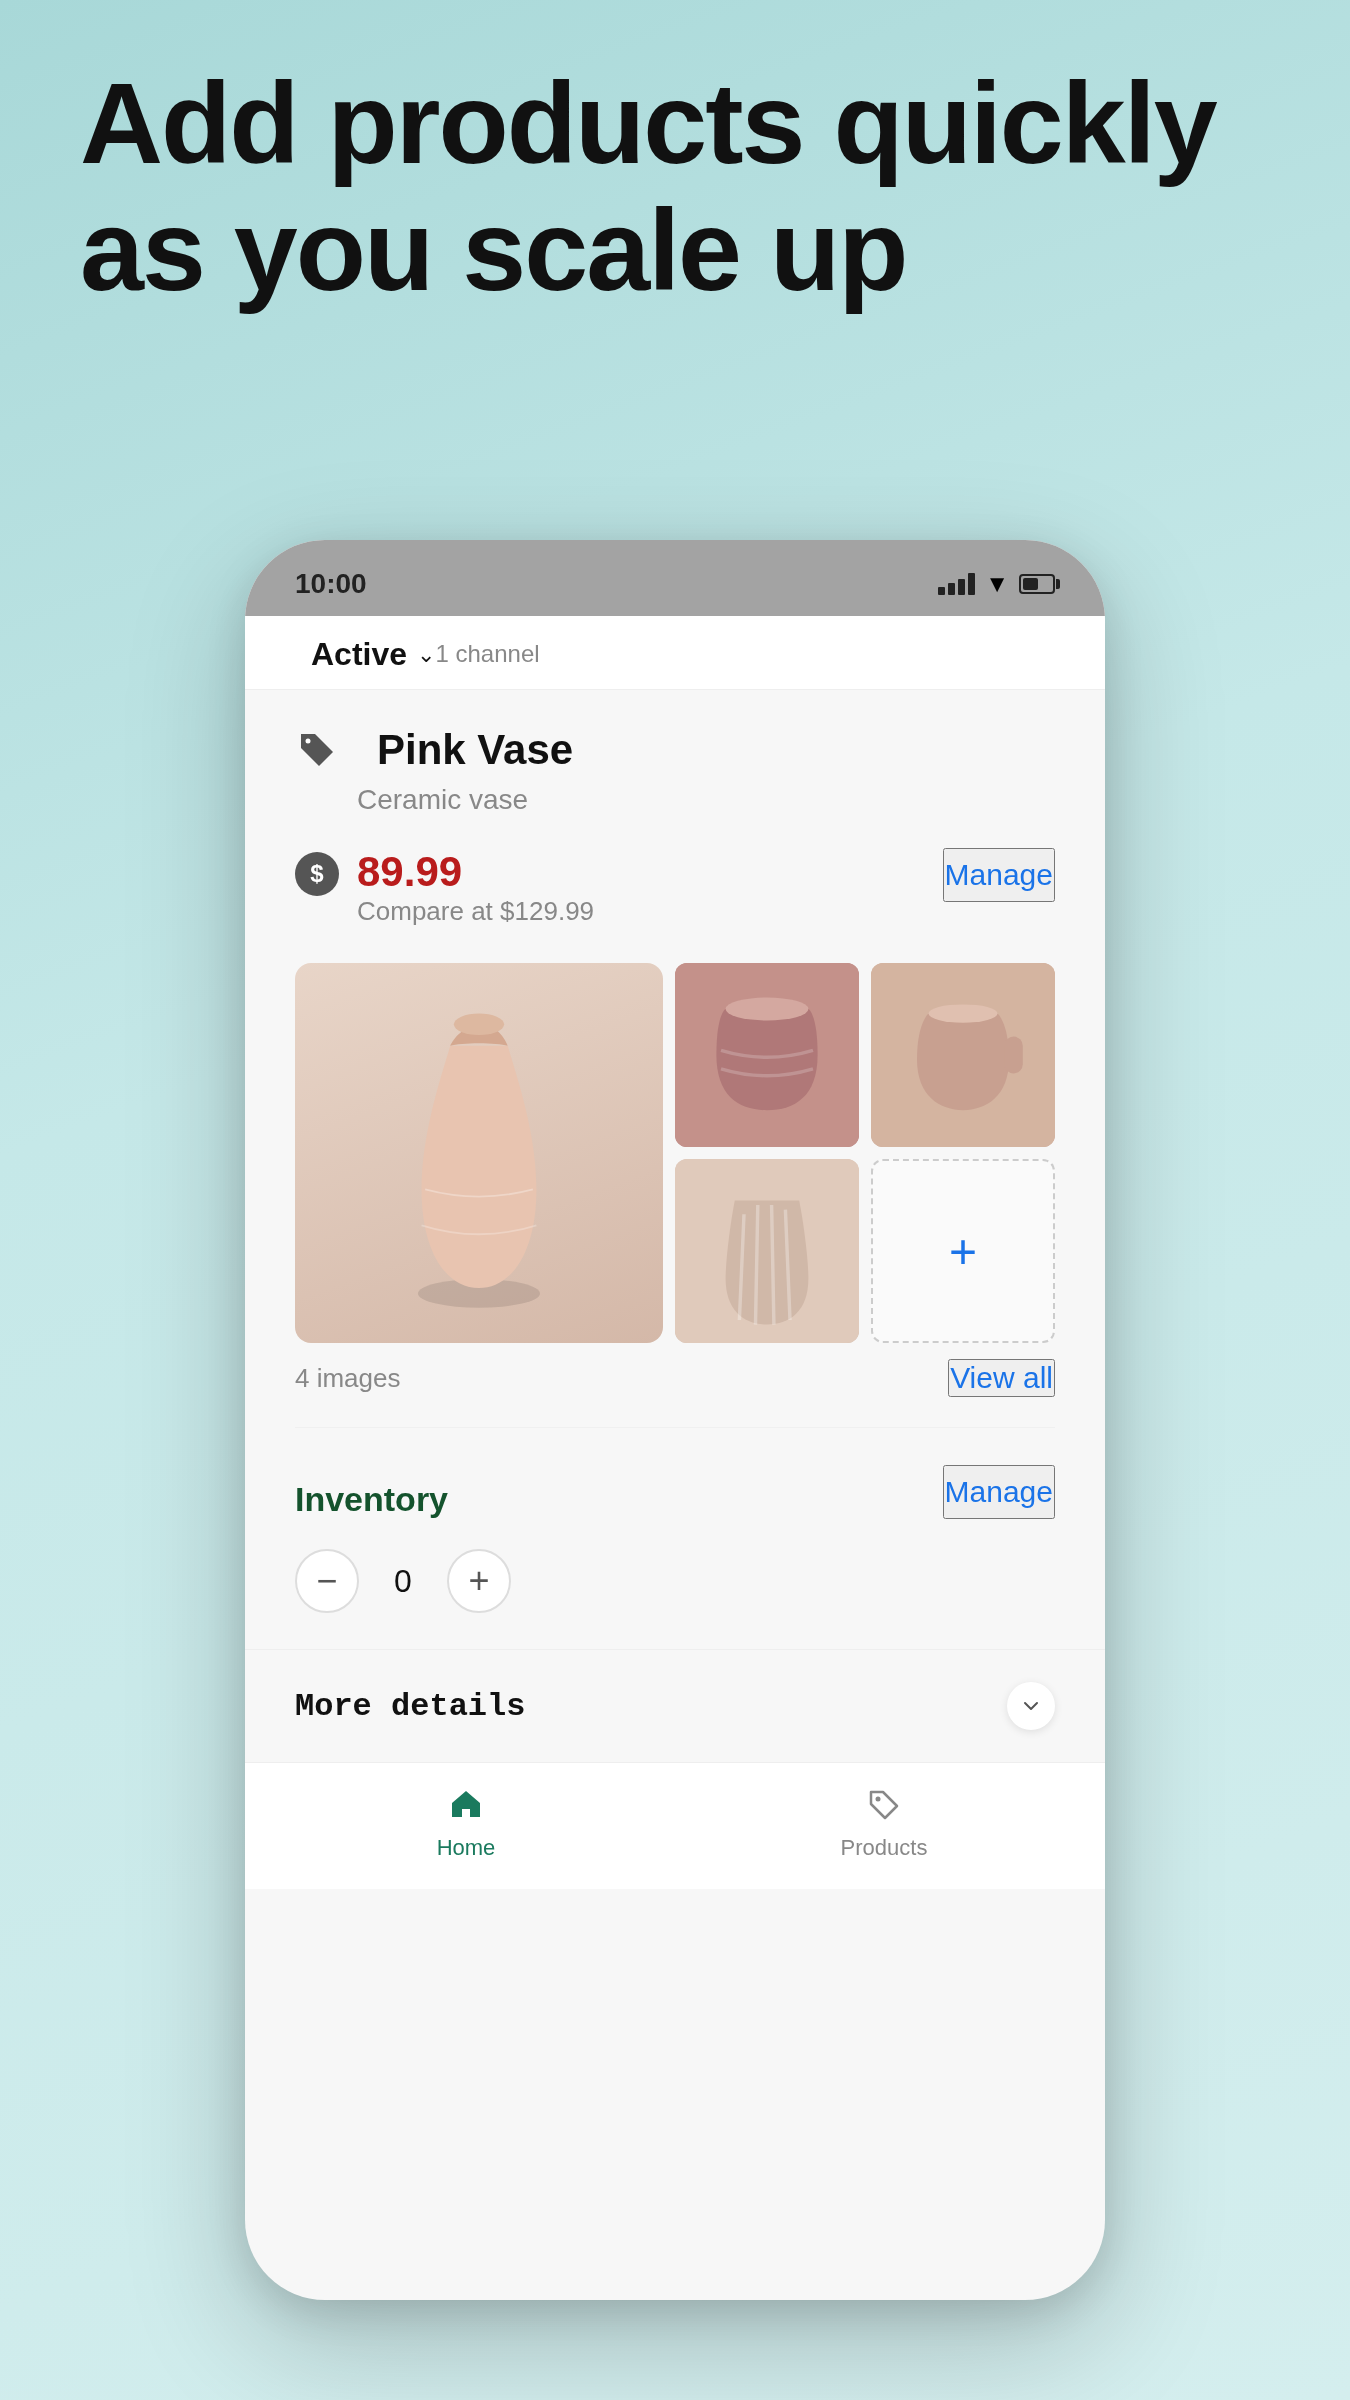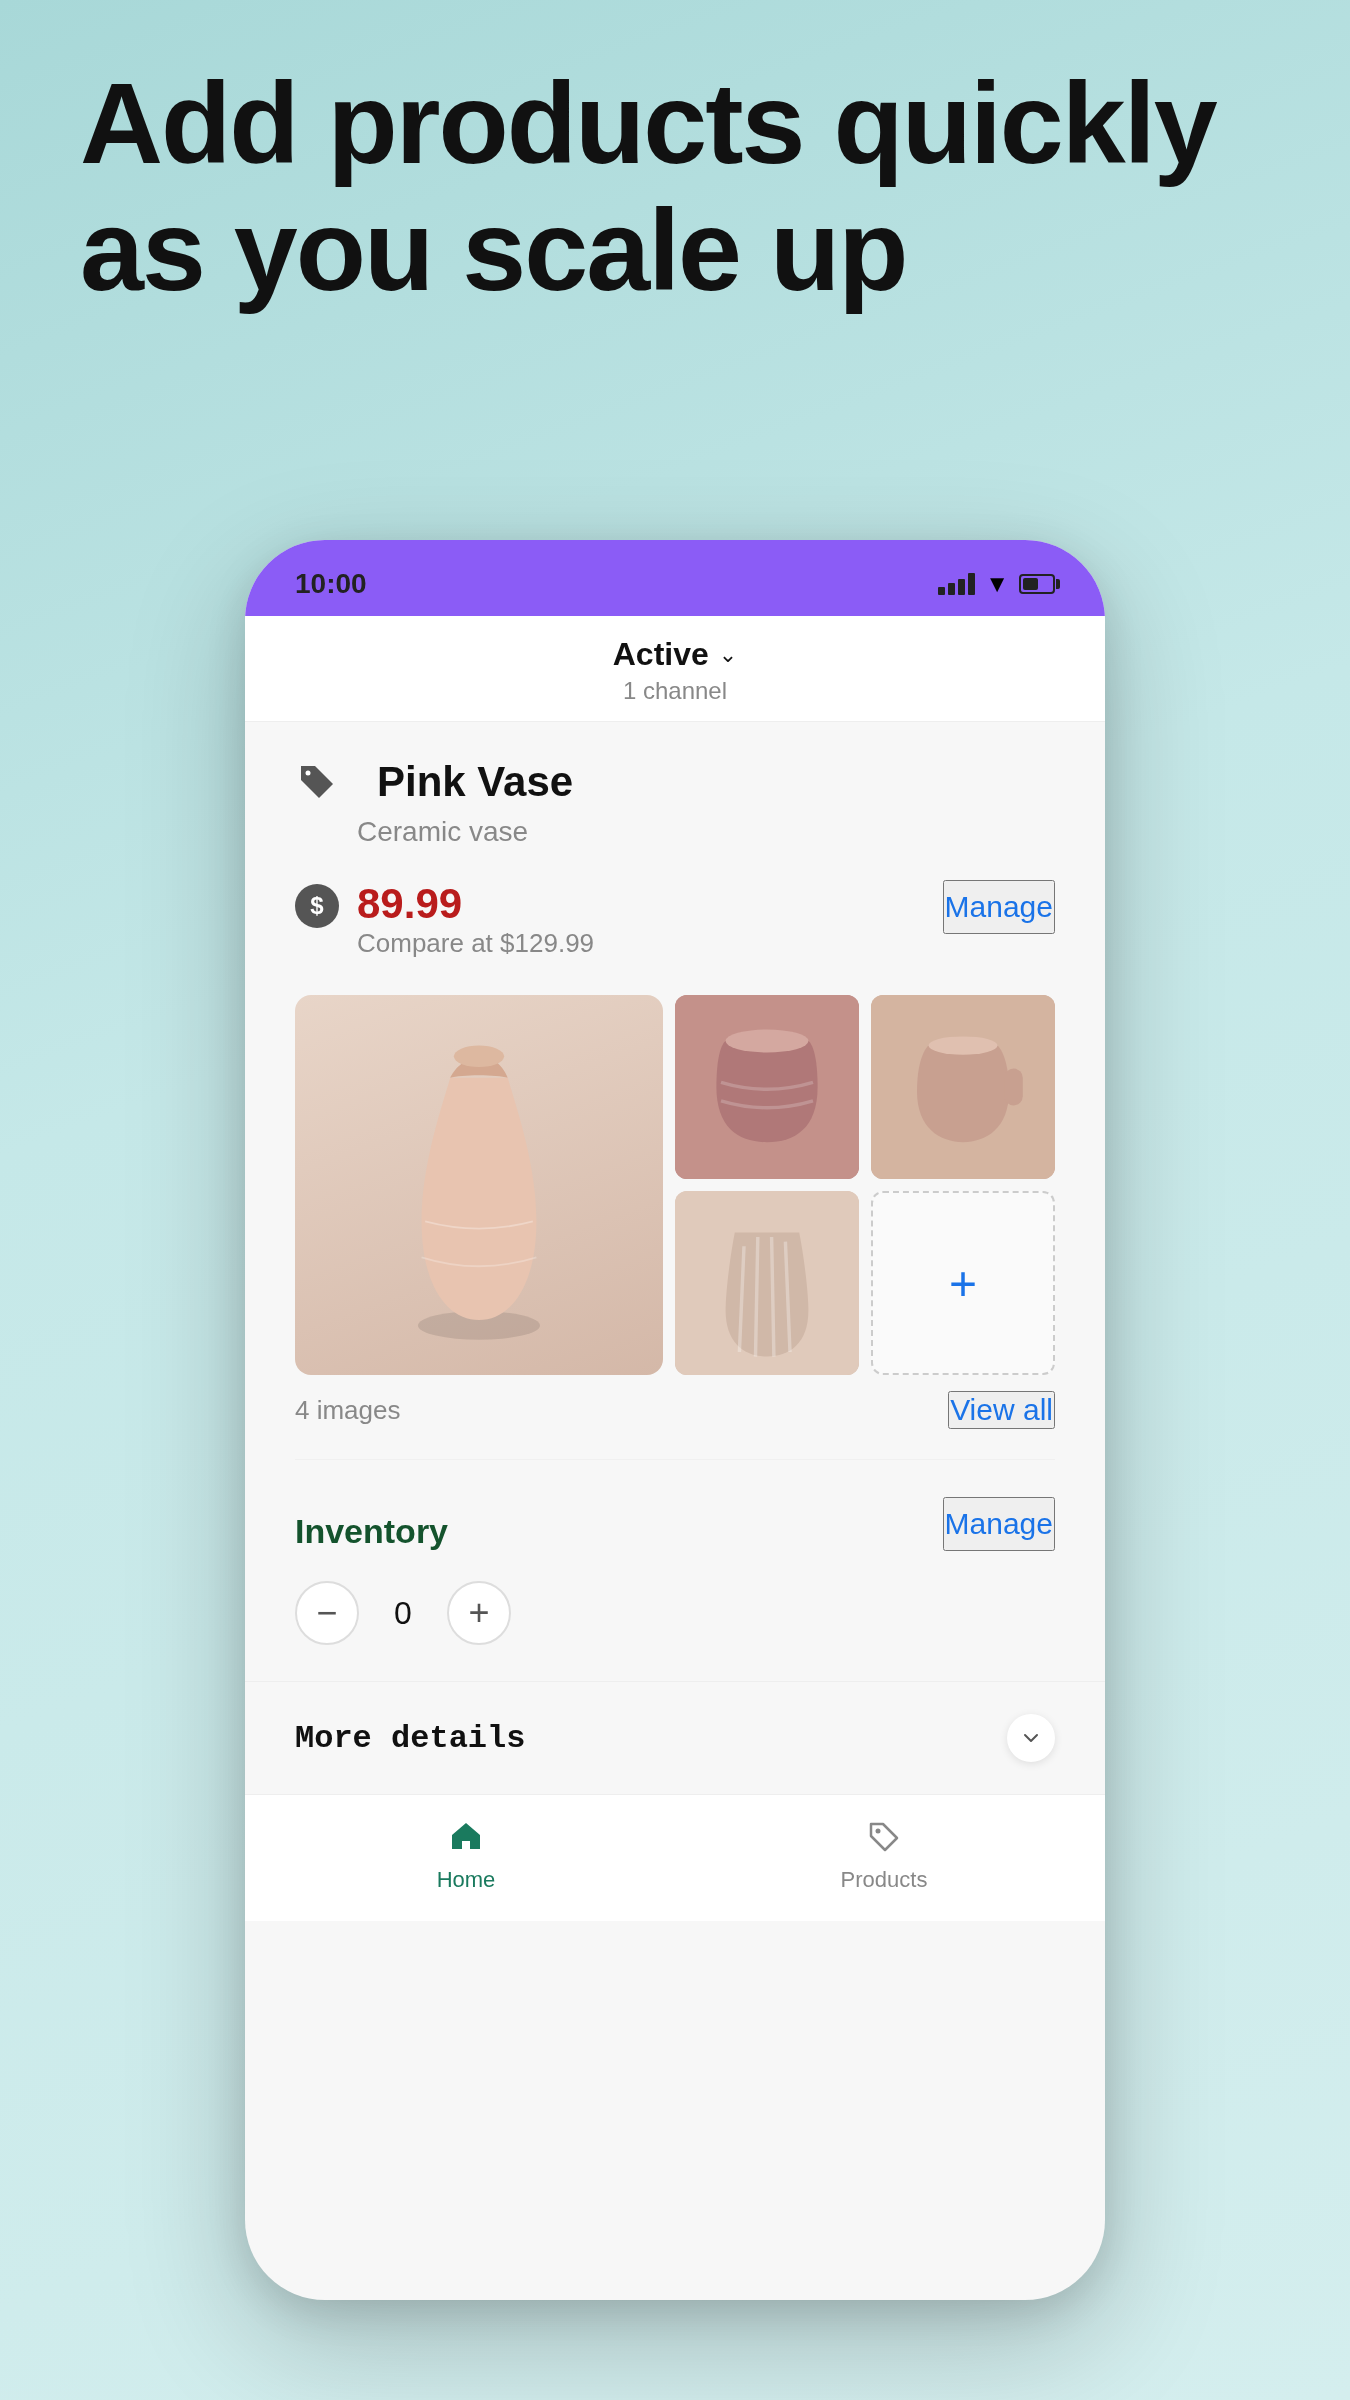--- a/index.html
+++ b/index.html
@@ -47,21 +47,21 @@
       display: flex;
       flex-direction: column;
       position: relative;
     }
 
     .status-bar {
       display: flex;
       justify-content: space-between;
       align-items: center;
       padding: 28px 50px 16px;
-      background: #8b5cf6;
+      background: #a3a3a3;
     }
 
     .status-time {
       font-size: 28px;
       font-weight: 600;
       color: #222;
     }
 
     .status-icons {
       display: flex;
@@ -112,23 +112,21 @@
 
     .battery-fill {
       width: 55%;
       height: 100%;
       background: #222;
       border-radius: 2px;
     }
 
     .active-header {
       display: flex;
-      flex-direction: column;
-      align-items: center;
-      padding: 20px 22px 16px;
+      padding: 20px 66px 16px;
       background: #fff;
     }
 
     .active-row {
       display: flex;
       align-items: center;
       gap: 10px;
     }
 
     .active-label {

